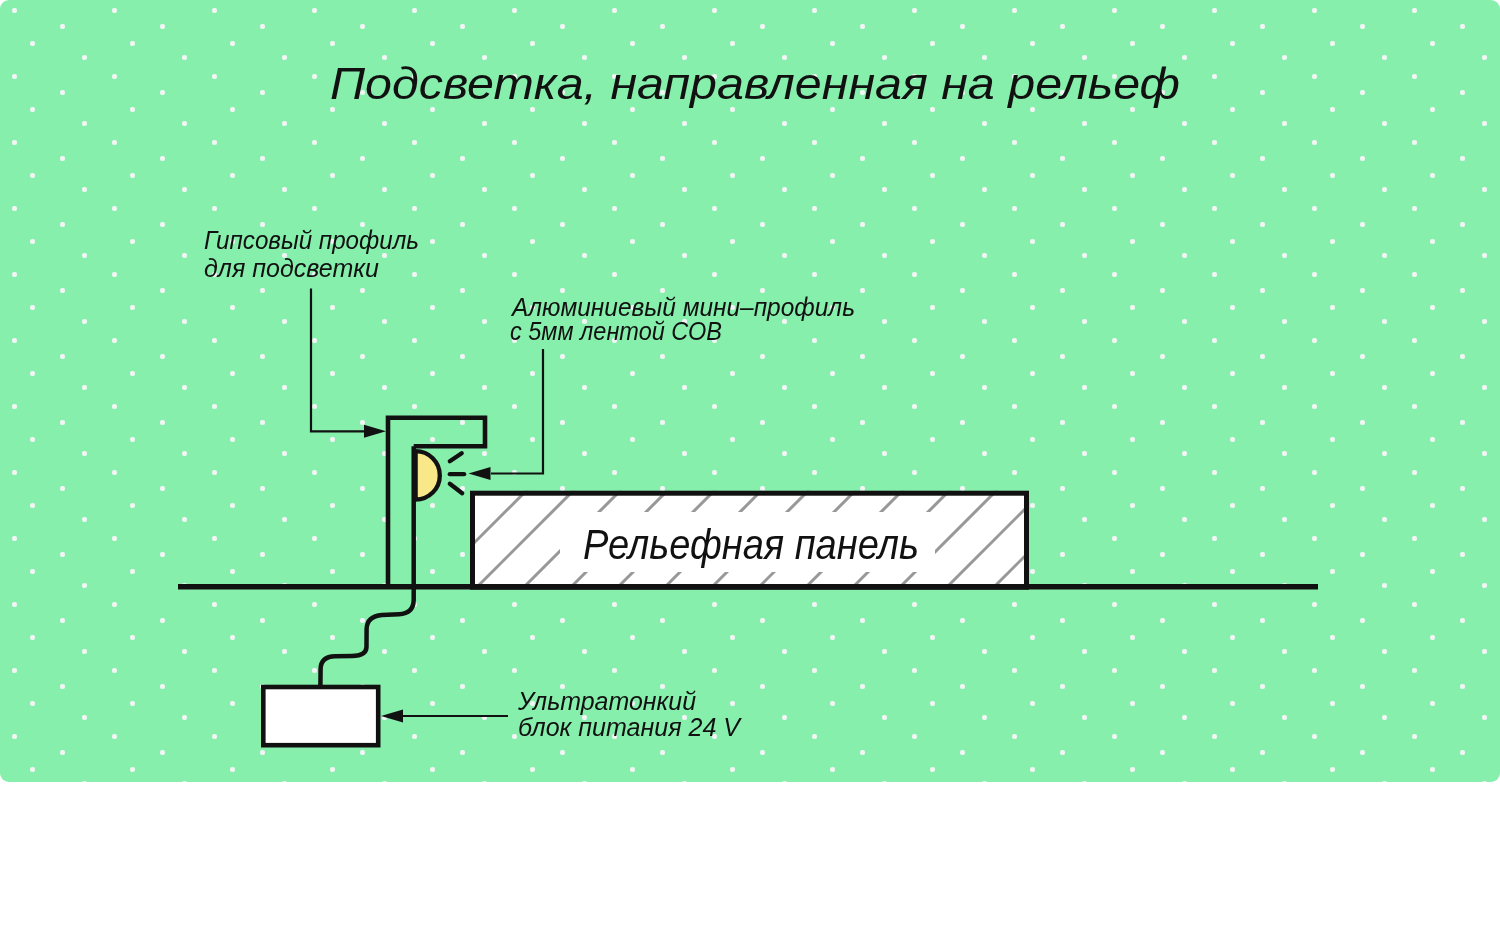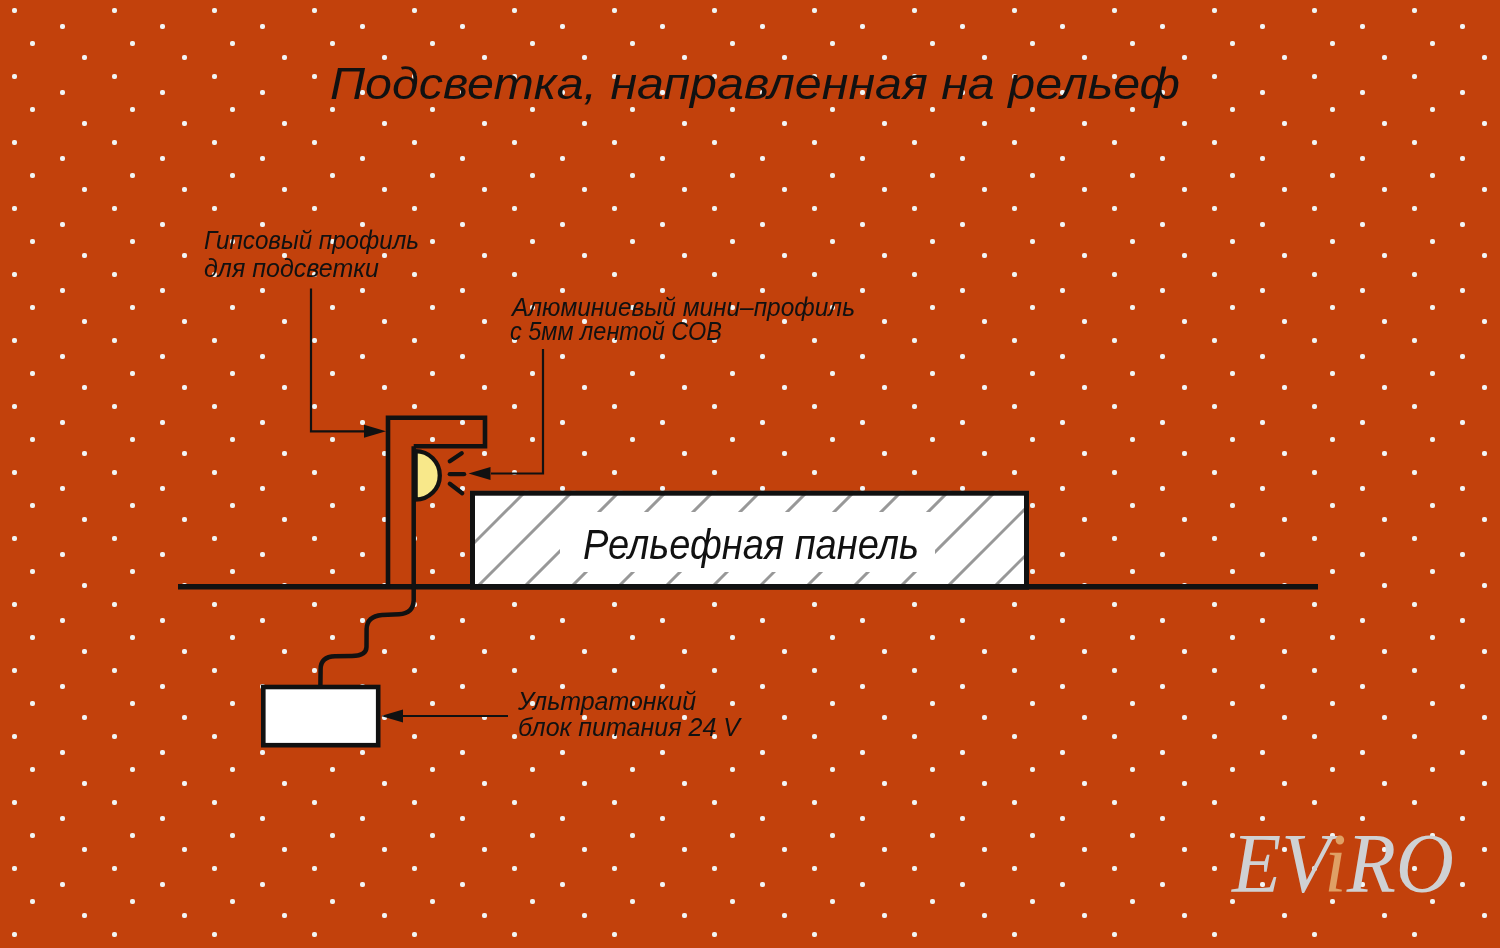--- a/index.html
+++ b/index.html
@@ -1,17 +1,17 @@
 <!DOCTYPE html>
 <html><head>
 <meta charset="utf-8">
 <style>
   html,body{margin:0;padding:0;background:#ffffff;}
-  .page{position:relative;width:1500px;height:948px;background:#c2410c;overflow:hidden;
-        font-family:"Liberation Sans", sans-serif;}
+  .page{position:relative;width:1500px;height:782px;background:#86efac;overflow:hidden;
+        font-family:"Liberation Sans", sans-serif;border-radius:9px;}
   svg{position:absolute;left:0;top:0;}
   text{font-family:"Liberation Sans", sans-serif;font-style:italic;fill:#111;}
 </style>
 </head>
 <body>
 <div class="page">
 <svg width="1500" height="948" viewBox="0 0 1500 948">
   <defs>
     <pattern id="bgdots" width="100" height="66" patternUnits="userSpaceOnUse">
       <rect x="12" y="8" width="5" height="5" rx="2" fill="#f1f5f4"></rect>

